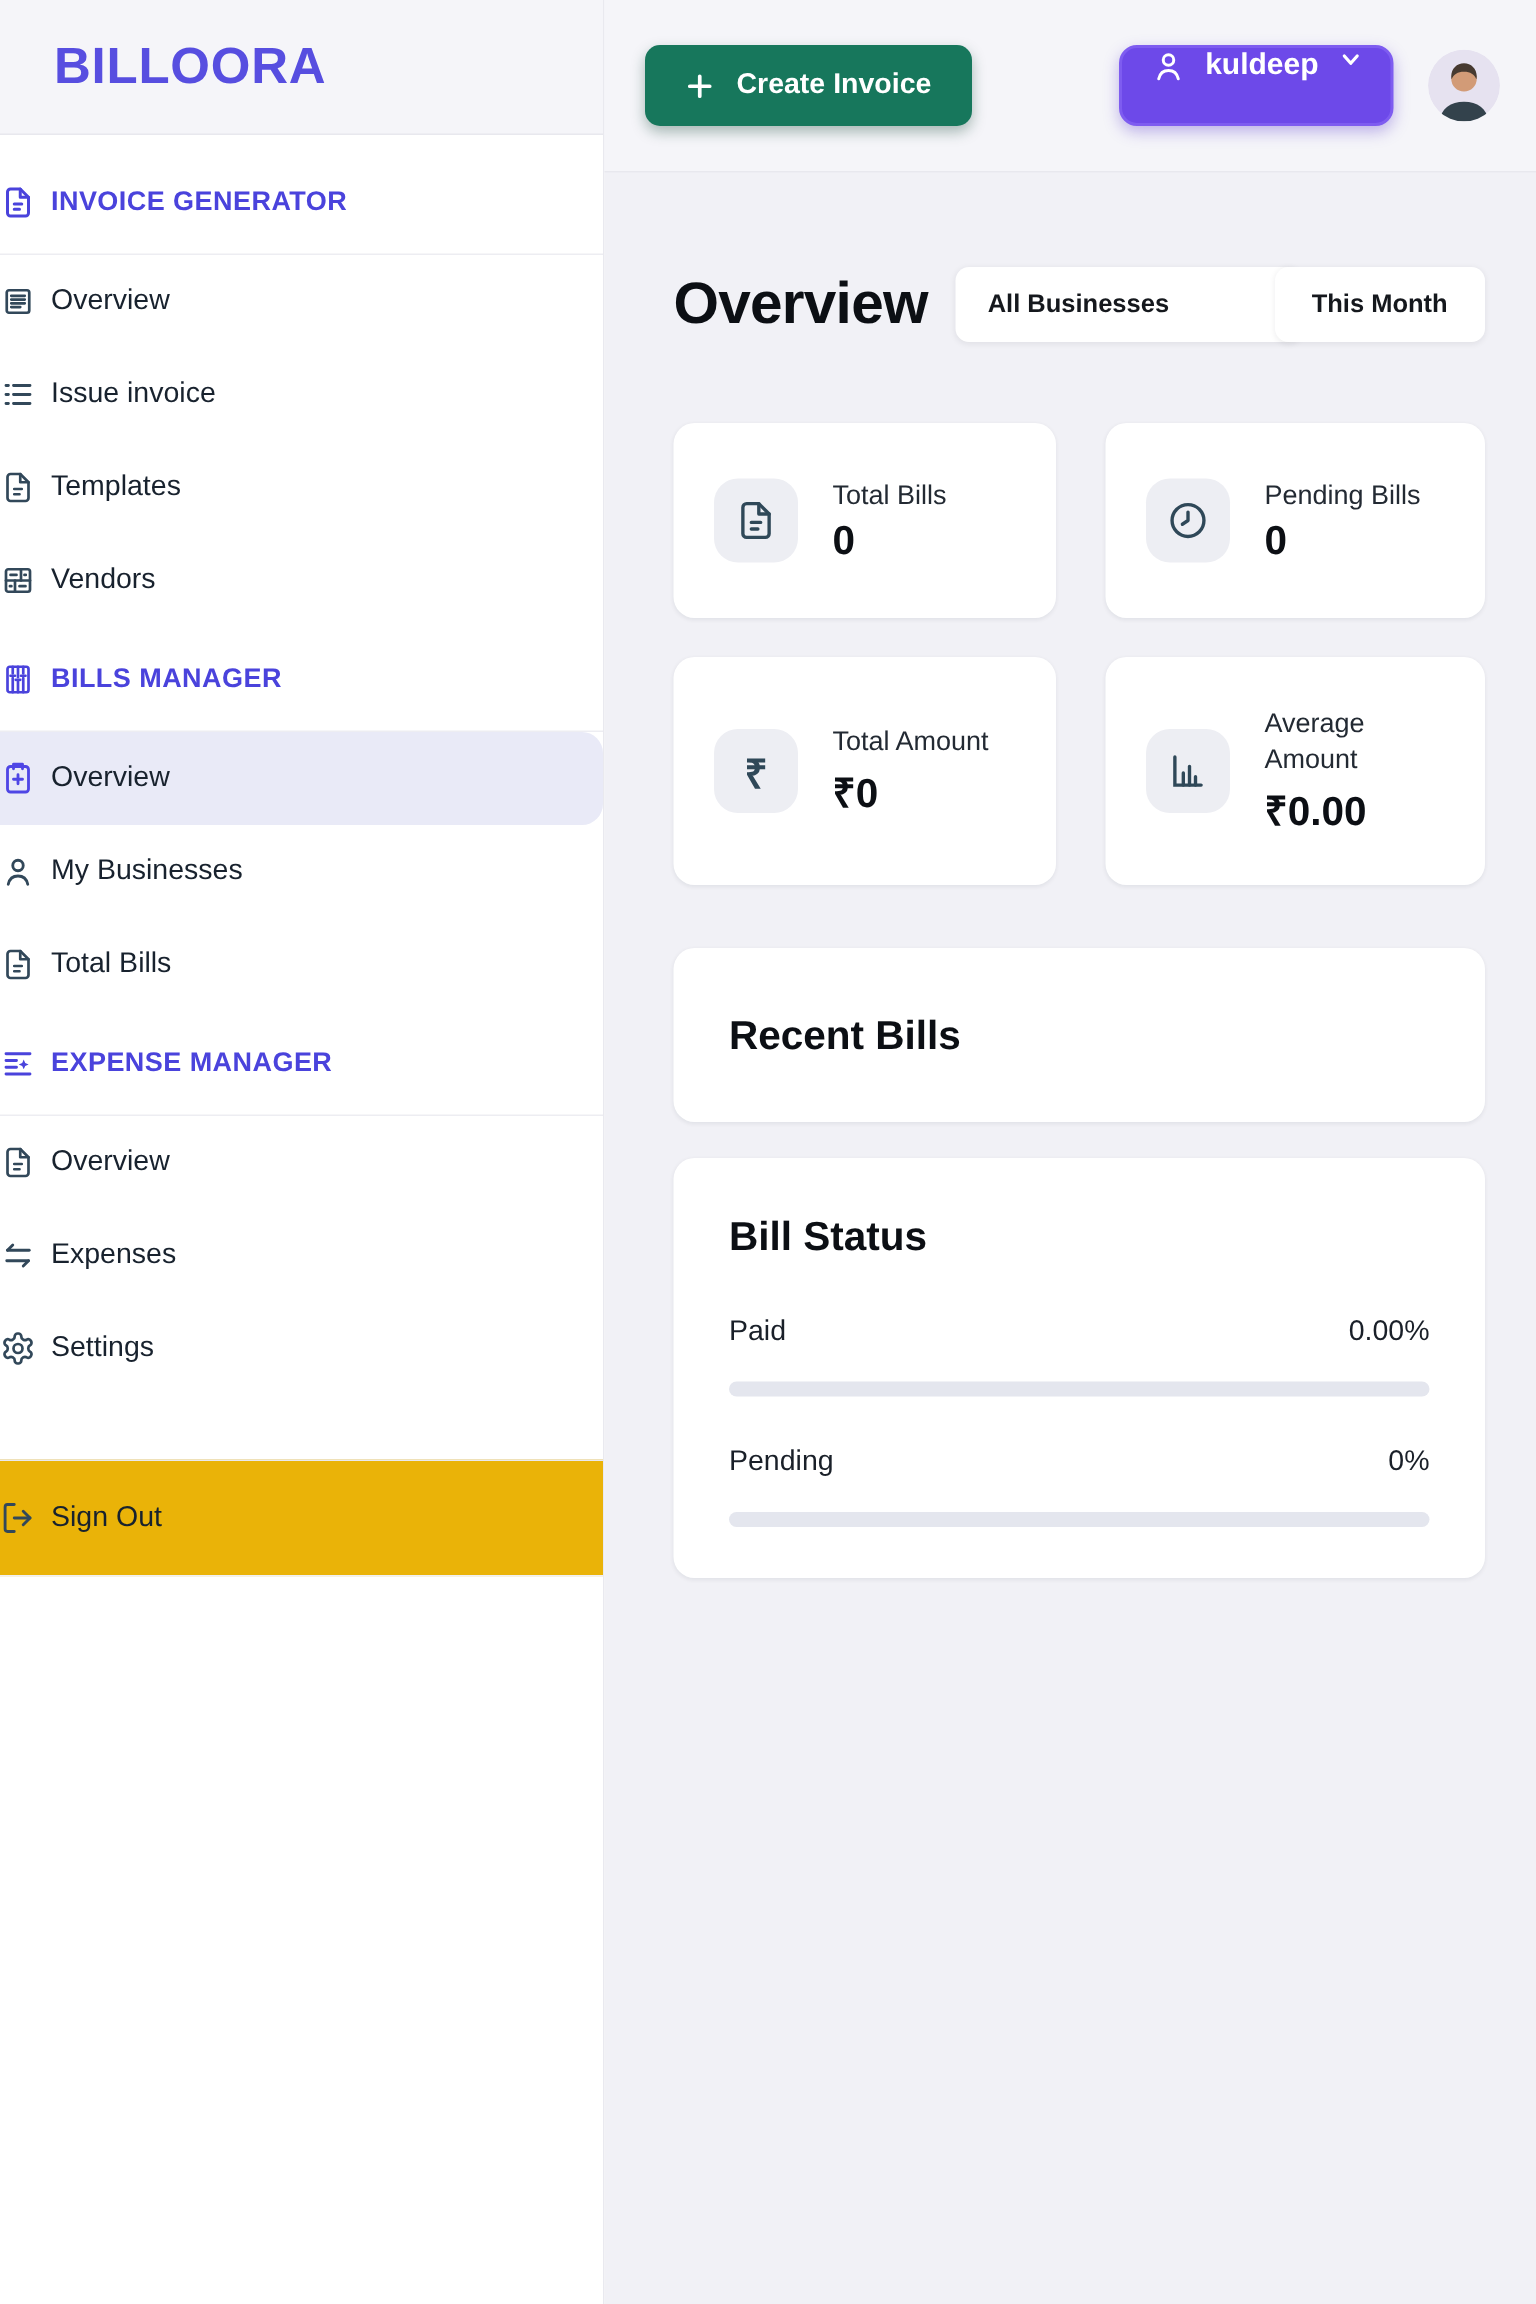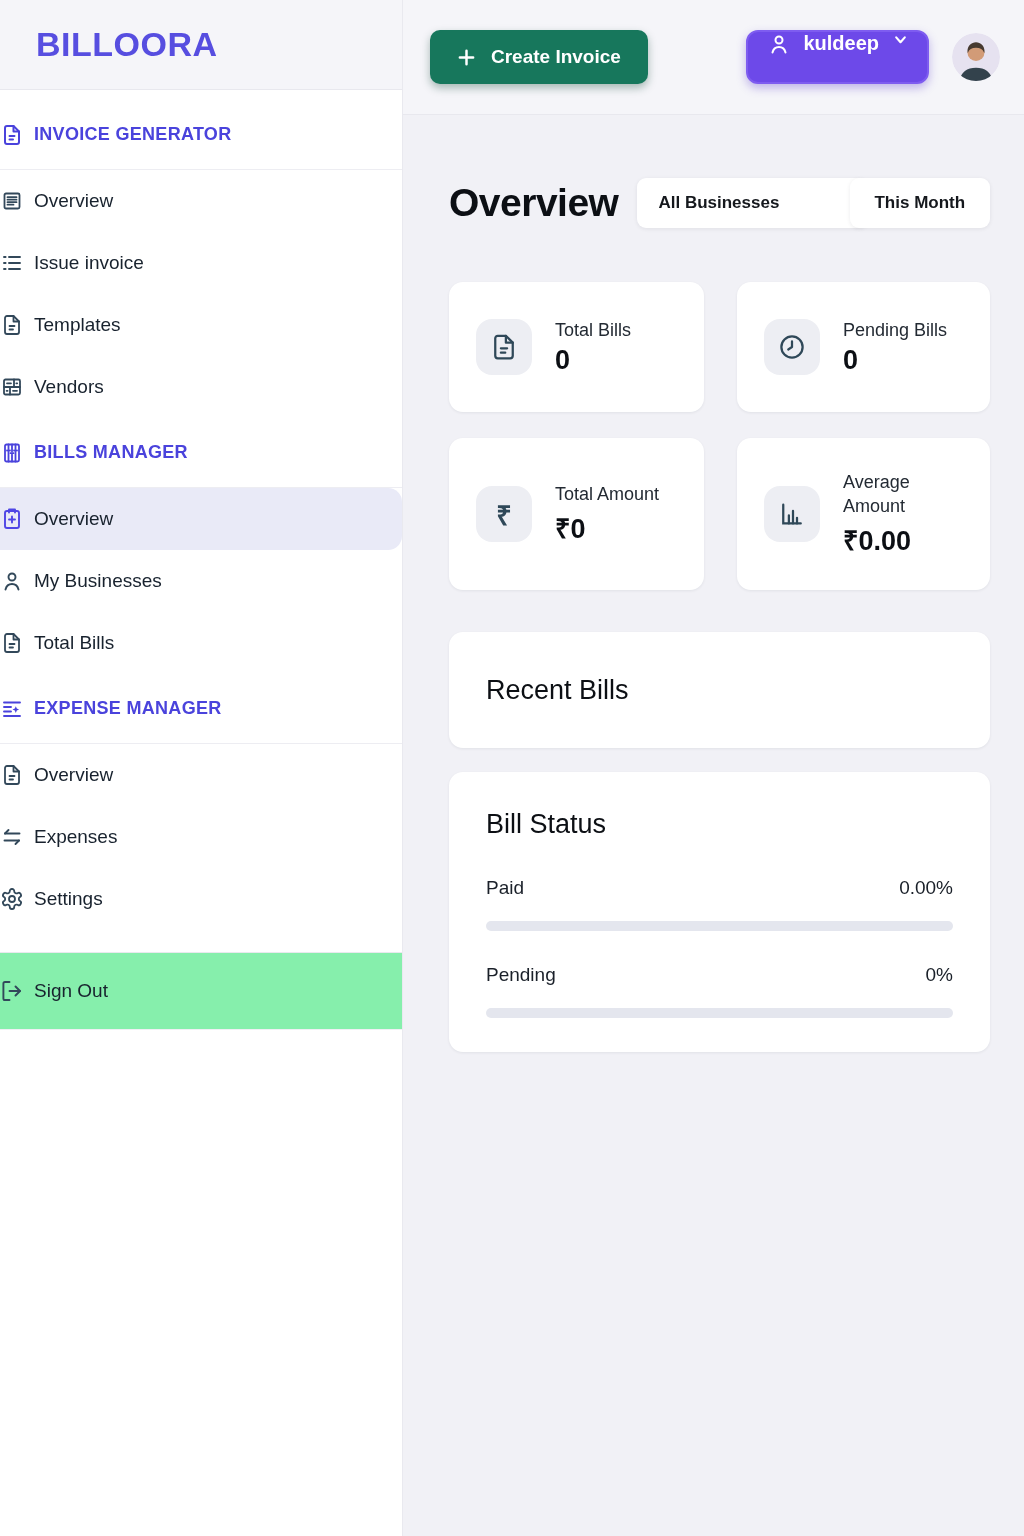--- a/index.html
+++ b/index.html
@@ -18,21 +18,21 @@
   .logo { font-size:34px; font-weight:800; color:#574ee0; letter-spacing:.5px; }
   .nav { display:flex; flex-direction:column; padding-top:10px; flex:1; }
   .nav-row { height:62px; flex:none; display:flex; align-items:center; gap:10px; font-size:19px; color:#18222e; cursor:pointer; }
   .nav-row .ic { width:24px; height:24px; flex:none; color:#32485a; }
   .nav-row .ic svg { width:100%; height:100%; }
   .section-row { height:70px; font-size:18px; font-weight:700; color:#4a43dc; letter-spacing:.3px; border-bottom:1px solid #ededf2; }
   .section-row .ic { color:#4a43dc; }
   .active-row { background:#e9eaf7; border-radius:0 14px 14px 0; }
   .active-row .ic { color:#4f46e5; }
   .nav-gap { height:22px; flex:none; }
-  .signout-band { flex:none; border-top:1px solid #e9e9ee; border-bottom:1px solid #f0f0f4; background:#86efac; padding:7px 0; }
+  .signout-band { flex:none; border-top:1px solid #e9e9ee; border-bottom:1px solid #f0f0f4; background:#eab308; padding:7px 0;margin-top:21px; }
   .nav-fill { flex:1; background:#fff; }
 
   
   .main-col { flex:1; min-width:0; display:flex; flex-direction:column; background:#f1f1f6; }
   .topbar { height:115px; flex:none; background:#f5f5f9; border-bottom:1px solid #e8e8ee; display:flex; align-items:center; padding:0 24px 0 27px; }
   .btn-create { height:54px; padding:0 27px; border:none; border-radius:10px; background:#17775c; color:#fff; font-family:inherit; font-size:19px; font-weight:700; display:flex; align-items:center; gap:15px; box-shadow:0 4px 9px rgba(18,70,52,.35); cursor:pointer; }
   .btn-create .ic { width:19px; height:19px; }
   .topbar-right { margin-left:auto; display:flex; align-items:center; gap:23px; }
   .btn-user { height:54px; padding:0 19px; border-radius:12px; background:#6d49e9; border:2px solid #7e5cf0; color:#fff; font-family:inherit; font-size:20px; font-weight:700; display:flex; align-items:flex-start; gap:12px; box-shadow:0 4px 10px rgba(86,54,204,.35); cursor:pointer; }
   .btn-user .ic { width:24px; height:24px; }
@@ -51,21 +51,21 @@
   .stat-card { background:#fff; border-radius:14px; box-shadow:0 1px 3px rgba(16,24,40,.07); display:flex; align-items:center; gap:23px; padding-left:27px; }
   .chip { width:56px; height:56px; border-radius:16px; background:#edeef3; color:#2f4858; display:flex; align-items:center; justify-content:center; flex:none; }
   .chip svg { width:30px; height:30px; }
   .chip .rupee { font-size:27px; font-weight:700; color:#2f4858; }
   .stat-text { display:flex; flex-direction:column; }
   .stat-label { font-size:18px; color:#232a33; line-height:1.35; }
   .stat-label.narrow { max-width:118px; }
   .stat-value { font-size:27px; font-weight:700; color:#0c0f14; margin-top:3px; }
 
   .recent-card { margin-top:42px; height:116px; background:#fff; border-radius:14px; box-shadow:0 1px 3px rgba(16,24,40,.07); display:flex; align-items:center; padding-left:37px; }
-  .card-title { font-size:27px; font-weight:400; color:#0c0f14; }
+  .card-title { font-size:27px; font-weight:700; color:#0c0f14; }
 
   .status-card { margin-top:24px; height:280px; background:#fff; border-radius:14px; box-shadow:0 1px 3px rgba(16,24,40,.07); padding:37px 37px 0; }
   .srow { margin-top:33px; }
   .srow:first-of-type { margin-top:37px; }
   .srow-head { display:flex; justify-content:space-between; align-items:center; font-size:19px; color:#1a2029; }
   .track { margin-top:22px; height:10px; border-radius:6px; background:#e4e6ee; overflow:hidden; }
   .fill { height:100%; border-radius:6px; background:#4f46e5; width:0; }
 
   svg { display:block; }
 </style>

